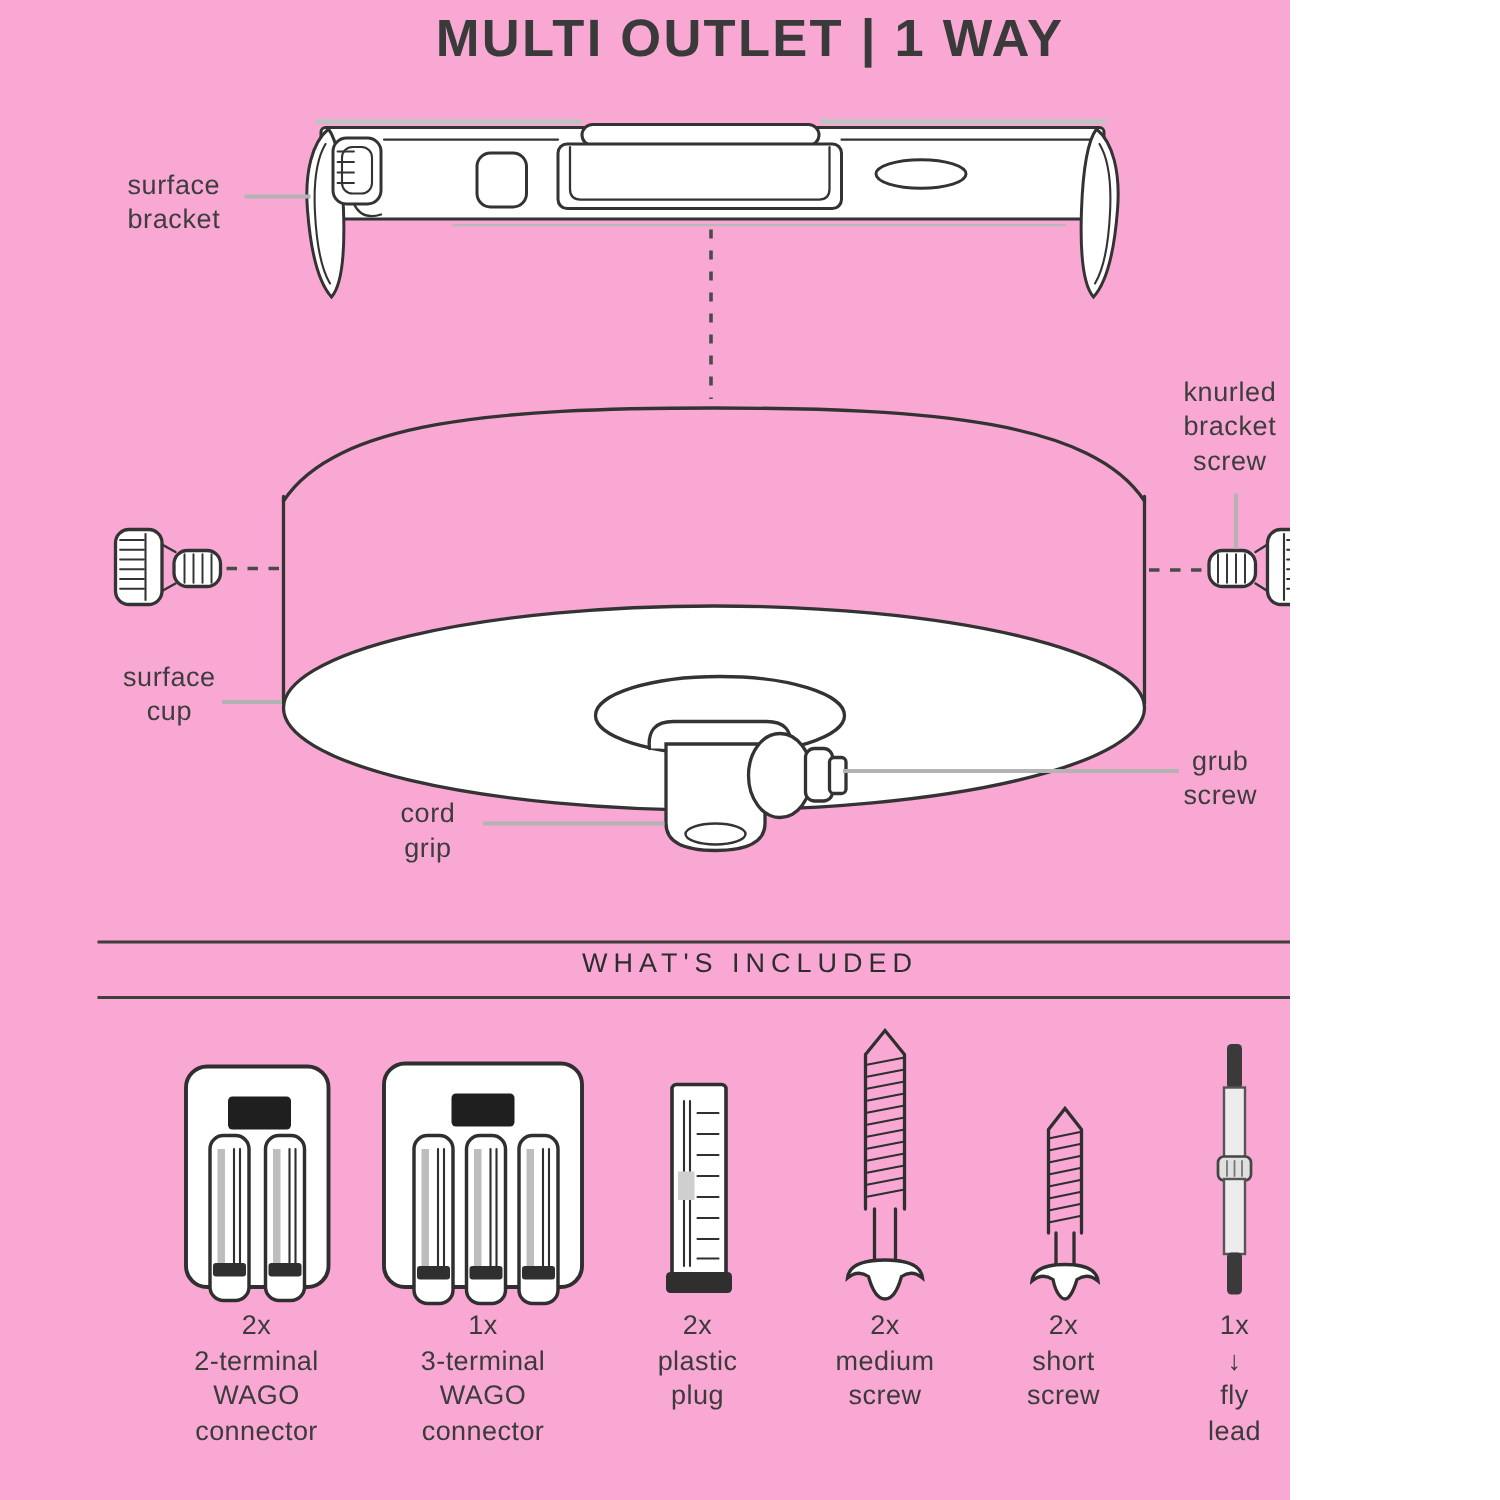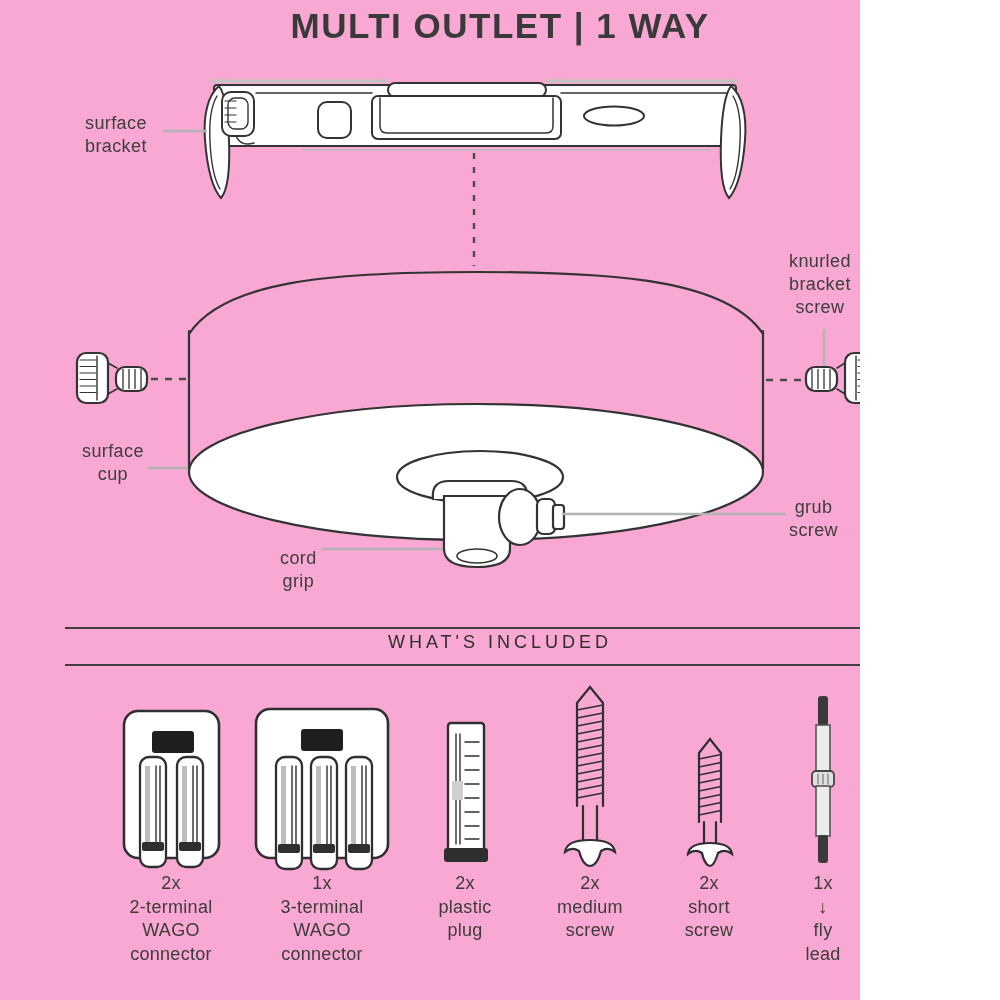--- a/index.html
+++ b/index.html
@@ -161,21 +161,21 @@
 
   <div class="title">MULTI OUTLET | 1 WAY</div>
 
   <div class="label" style="left:85px;top:112px;">surface
 bracket</div>
   <div class="label" style="left:789px;top:250px;">knurled
 bracket
 screw</div>
   <div class="label" style="left:82px;top:440px;">surface
 cup</div>
-  <div class="label" style="left:280px;top:531px;margin-top:16px;">cord
+  <div class="label" style="left:267px;top:531px;">cord
 grip</div>
   <div class="label" style="left:789px;top:496px;">grub
 screw</div>
 
   <div class="divider" style="top:627px;"></div>
   <div class="section-heading">WHAT'S INCLUDED</div>
   <div class="divider" style="top:664px;"></div>
 
   <div class="caption" style="left:96px;">2x
 2-terminal

